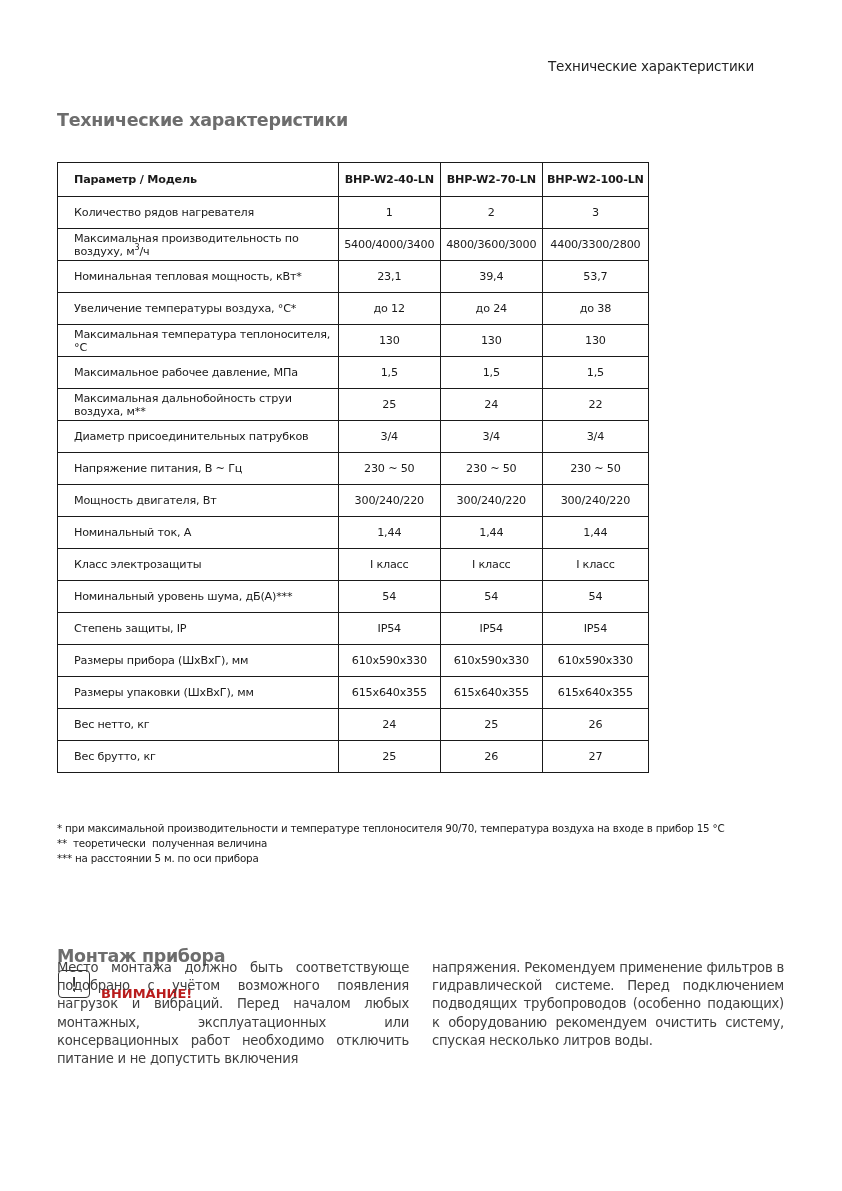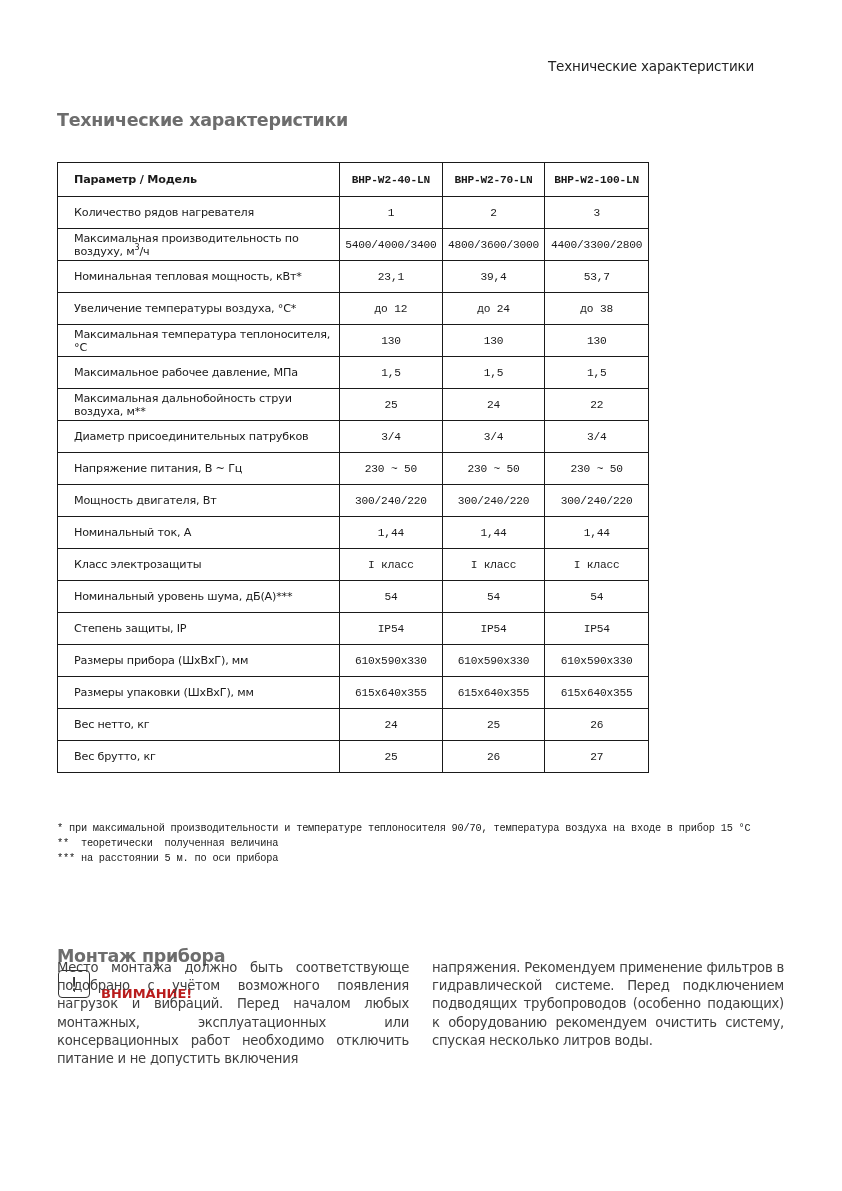--- a/index.html
+++ b/index.html
@@ -5,25 +5,25 @@
   html, body { margin: 0; padding: 0; background: #ffffff; }
   body { width: 842px; height: 1191px; position: relative; font-family: "DejaVu Sans", "Liberation Sans", sans-serif; color: #1a1a1a; overflow: hidden; }
   .running-header { position: absolute; top: 58px; right: 88px; font-size: 13.5px; color: #222; letter-spacing: -0.2px; }
   .section-title { position: absolute; left: 57px; font-size: 17.5px; font-weight: bold; color: #6d6d6d; letter-spacing: -0.3px; }
   .title-1 { top: 110px; }
   .title-2 { top: 946px; }
   table.specs { position: absolute; left: 57px; top: 162px; width: 592px; border-collapse: collapse; font-size: 11.2px; letter-spacing: -0.2px; }
   table.specs td, table.specs th { border: 1.3px solid #1a1a1a; height: 31px; padding: 0; }
   table.specs th { height: 33px; font-weight: bold; font-size: 11.2px; }
   table.specs .pcol { width: 396px; text-align: left; padding-left: 16px; }
-  table.specs .mcol { text-align: center; white-space: nowrap; font-family: Liberation Mono, monospace; }
+  table.specs .mcol { text-align: center; white-space: nowrap; }
   table.specs th.mcol { width: 111px; }
   table.specs th.mcol.last { width: 113px; text-align: center; }
   sup { font-size: 8px; line-height: 0; vertical-align: 5px; }
-  .footnotes { position: absolute; left: 57px; top: 821px; font-size: 10.3px; line-height: 15px; color: #1a1a1a; letter-spacing: -0.2px; font-family: Liberation Mono, monospace; }
+  .footnotes { position: absolute; left: 57px; top: 821px; font-size: 10.3px; line-height: 15px; color: #1a1a1a; letter-spacing: -0.2px; }
   .warn { position: absolute; left: 58px; top: 970px; display: flex; align-items: flex-end; }
   .warn-icon { width: 30px; height: 26px; border: 1.5px solid #333; border-radius: 4px; display: flex; justify-content: center; align-items: center; font-size: 19px; color: #333; line-height: 1; font-weight: normal; }
   .warn-label { margin-left: 11px; font-weight: bold; font-size: 13px; color: #b91c1c; margin-bottom: -3px; }
   .col-text { position: absolute; top: 959px; width: 352px; font-size: 13.2px; line-height: 18.2px; text-align: justify; color: #404040; letter-spacing: -0.25px; }
   .col-left { left: 57px; }
   .col-right { left: 432px; }
 </style>
 </head>
 <body>
 

